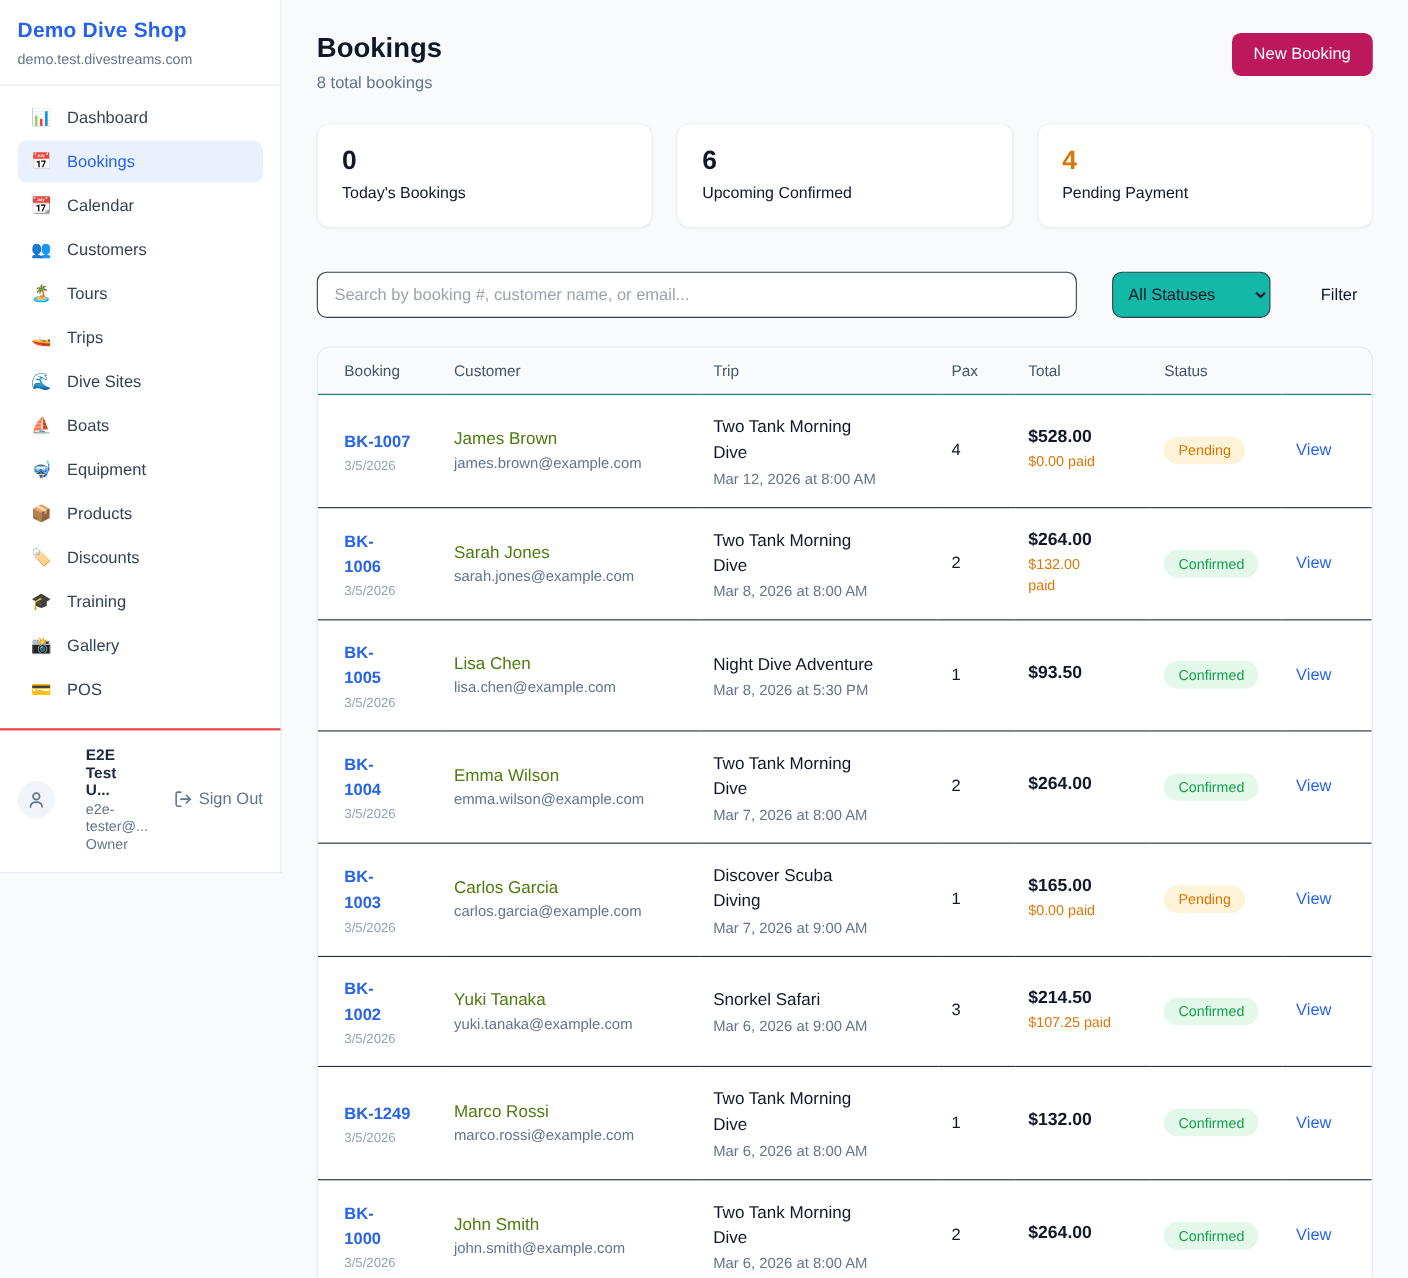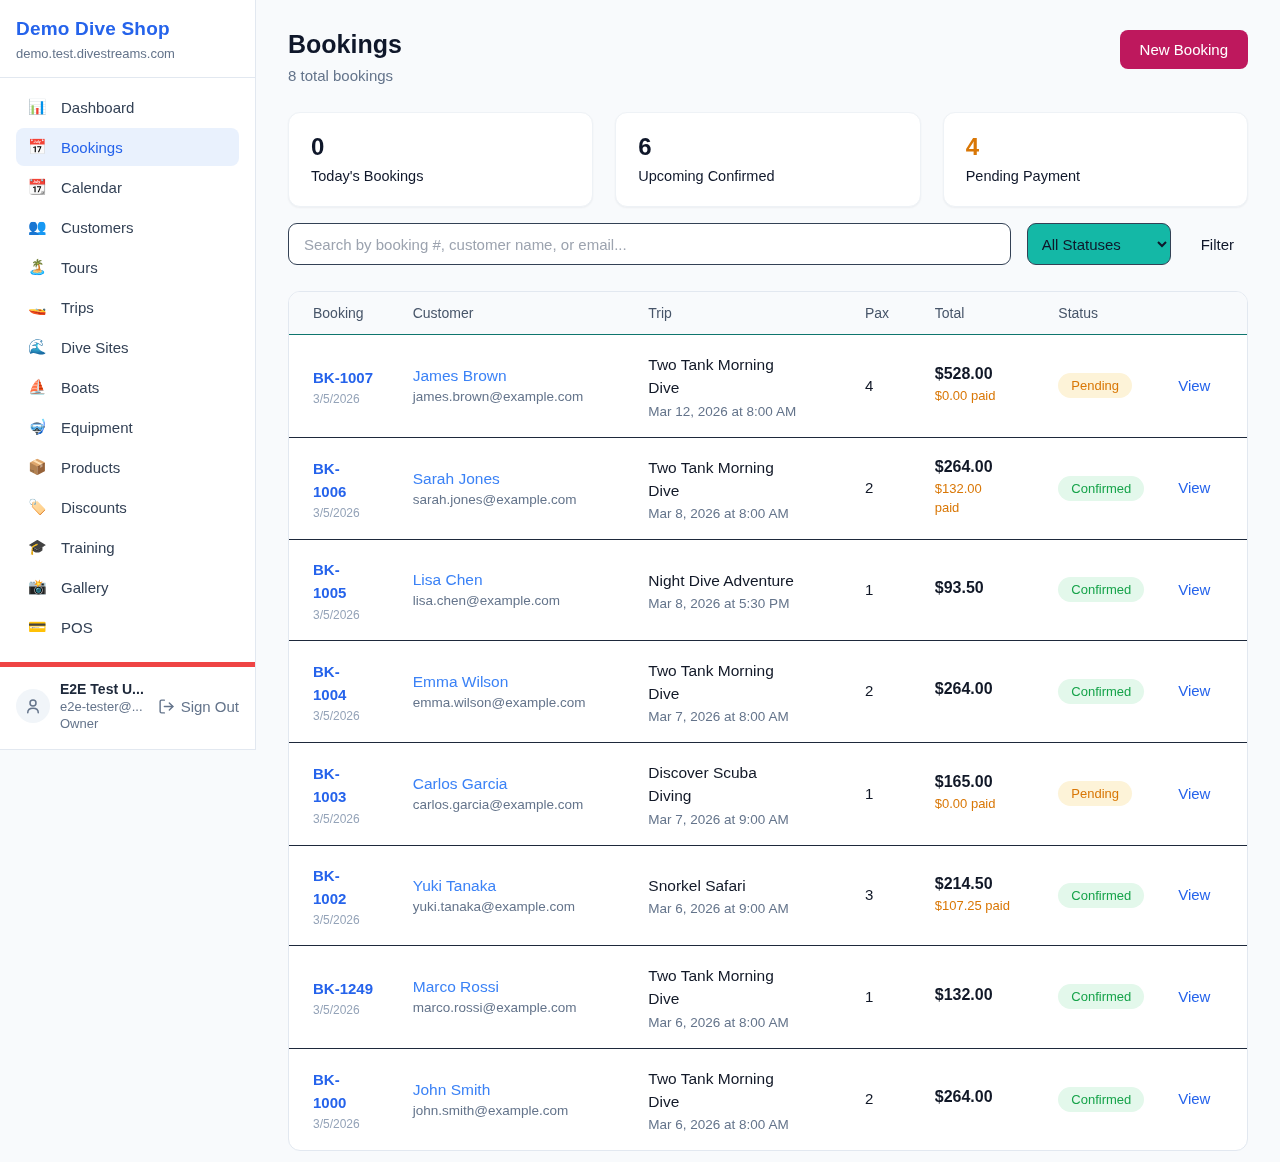--- a/index.html
+++ b/index.html
@@ -11,22 +11,22 @@
   .sidebar { width:256px; background:#ffffff; border-right:1px solid #e2e8f0;
     border-bottom:1px solid #e2e8f0; flex:0 0 256px; }
   .brand { padding:18px 16px 16px 16px; border-bottom:1px solid #e2e8f0; }
   .brand h1 { font-size:19px; font-weight:700; color:#2563eb; letter-spacing:.2px; }
   .brand .domain { margin-top:6px; font-size:13px; color:#64748b; }
   .nav { padding:10px 16px 14px 16px; }
   .nav-item { display:flex; align-items:center; gap:13px; padding:10px 12px;
     border-radius:8px; font-size:15px; color:#334155; cursor:pointer; margin-bottom:2px; }
   .nav-item .ico { width:20px; font-size:15px; text-align:center; }
   .nav-item.active { background:#e9f1fd; color:#2563eb; font-weight:500; }
-  .side-footer { border-top:5px solid #ef4444; padding:14px 16px 18px 16px;
-    display:flex; align-items:center; gap:10px; }
+  .side-footer { border-top:2px solid #ef4444; padding:14px 16px 18px 16px;
+    display:flex; align-items:center; gap:28px; }
   .avatar { width:34px; height:34px; border-radius:50%; background:#f1f5f9;
     display:flex; align-items:center; justify-content:center; flex:0 0 34px; }
   .uinfo { flex:1; min-width:0; }
   .uinfo .uname { font-size:14px; font-weight:700; color:#1e293b; }
   .uinfo .uemail { font-size:13px; color:#64748b; margin-top:2px; }
   .uinfo .urole { font-size:13px; color:#64748b; margin-top:2px; }
   .signout { display:flex; align-items:center; gap:6px; font-size:15px; color:#64748b;
     background:none; border:none; cursor:pointer; font-family:inherit; white-space:nowrap; }
 
   
@@ -36,21 +36,21 @@
   .page-sub { margin-top:8px; font-size:15px; color:#64748b; }
   .btn-primary { background:#be185d; color:#ffffff; font-size:15px; font-weight:500;
     border:none; border-radius:8px; padding:11px 20px; cursor:pointer; font-family:inherit; }
 
   .stats { display:grid; grid-template-columns:1fr 1fr 1fr; gap:22px; margin-top:28px; }
   .stat-card { background:#ffffff; border:1px solid #eef2f6; border-radius:12px;
     padding:20px 22px 22px 22px; box-shadow:0 1px 2px rgba(15,23,42,.05); }
   .stat-value { font-size:24px; font-weight:700; color:#0f172a; }
   .stat-label { margin-top:7px; font-size:14.5px; color:#0f172a; }
 
-  .controls { display:flex; align-items:center; gap:16px; margin-top:16px; }
+  .controls { display:flex; align-items:center; gap:32px; margin-top:40px; }
   .search { flex:1; height:42px; border:1.5px solid #334155; border-radius:9px;
     padding:0 15px; font-size:15px; color:#0f172a; background:#ffffff; font-family:inherit; }
   .search::placeholder { color:#9ca3af; }
   .status-select { height:42px; border:1.5px solid #334155; border-radius:9px;
     background:#14b8a6; font-size:15px; color:#0f172a; padding:0 10px; font-family:inherit;
     min-width:144px; }
   .filter-btn { background:none; border:none; font-size:15px; color:#0f172a;
     cursor:pointer; font-family:inherit; padding:8px 14px; }
 
   
@@ -60,21 +60,21 @@
   thead tr { background:#f8fafc; }
   th { text-align:left; font-size:14px; font-weight:500; color:#475569;
     padding:13px 12px; border-bottom:1px solid #0f766e; }
   th:first-child, td:first-child { padding-left:24px; }
   tbody tr:not(:last-child) td { border-bottom:1px solid #1e293b; }
   td { padding:18px 12px; vertical-align:middle; }
   .pre { white-space:pre-line; }
   .bk-id { color:#2563eb; font-size:15px; font-weight:700; line-height:1.55;
     text-decoration:none; display:inline-block; cursor:pointer; }
   .bk-date { font-size:12px; color:#94a3b8; margin-top:3px; }
-  .c-name { font-size:15.5px; color:#3b82f6; }
+  .c-name { font-size:15.5px; color:#4d7c0f; }
   .c-email { font-size:13.5px; color:#64748b; margin-top:4px; }
   .t-name { font-size:15.5px; font-weight:500; color:#111827; line-height:1.5; }
   .t-time { font-size:13.5px; color:#64748b; margin-top:4px; }
   .pax { font-size:15px; color:#111827; }
   .total { font-size:16px; font-weight:700; color:#111827; }
   .paid { font-size:13px; color:#d97706; margin-top:4px; line-height:1.45; }
   .badge { display:inline-block; padding:5px 13px; border-radius:999px;
     font-size:13px; font-weight:500; }
   .badge.pending { background:#fdf3d8; color:#d97706; }
   .badge.confirmed { background:#e3f8eb; color:#16a34a; }

